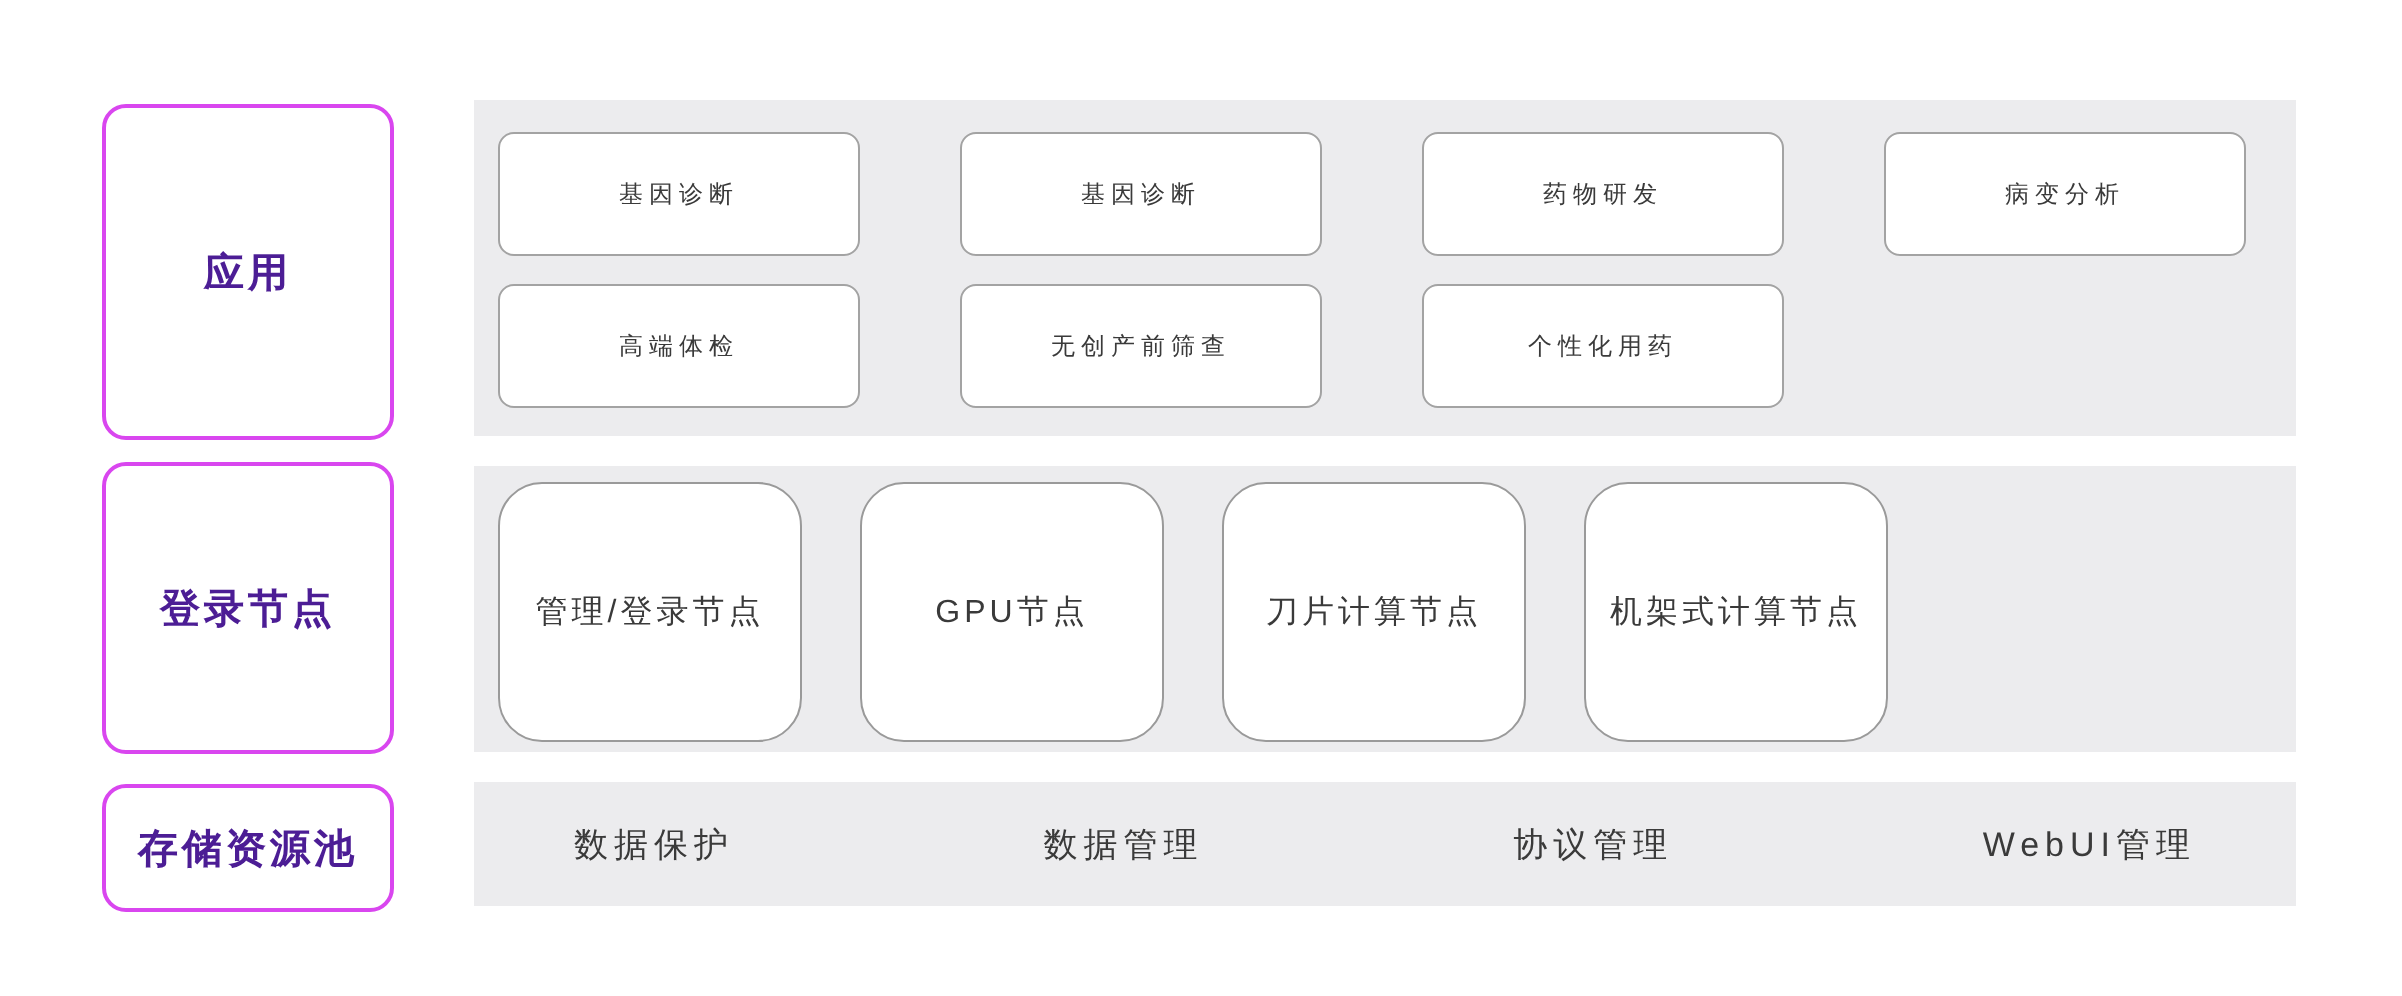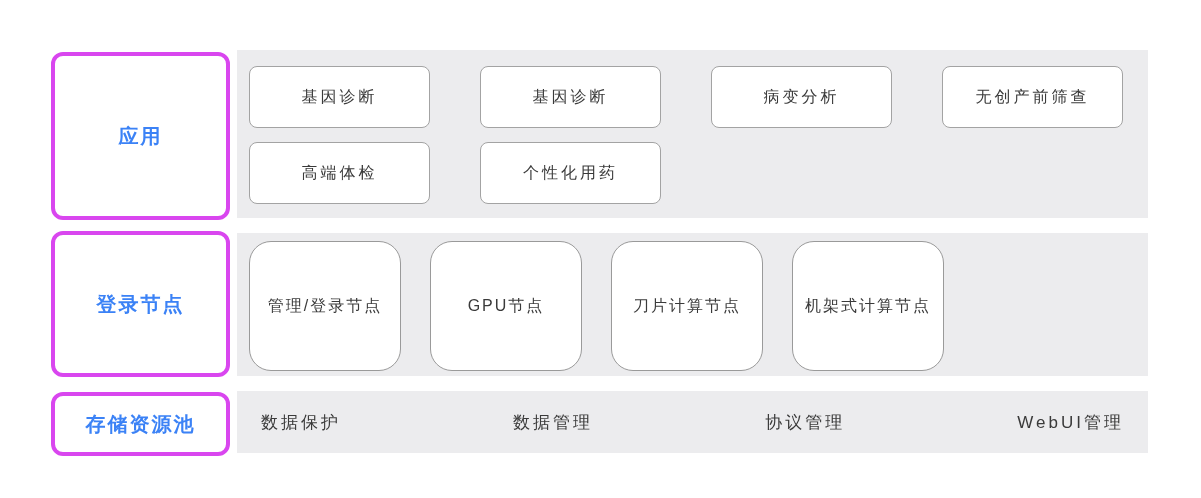--- a/index.html
+++ b/index.html
@@ -12,29 +12,29 @@
     position: relative;
     width: 1201px;
     height: 498px;
     background: #ffffff;
     overflow: hidden;
   }
   
   .pool-label {
     position: absolute;
     left: 51px;
-    width: 179px;
+    width: 146px;
     box-sizing: border-box;
-    border: 4px solid #d946ef;
+    border: 2px solid #d946ef;
     border-radius: 12px;
     background: #ffffff;
     display: flex;
     align-items: center;
     justify-content: center;
-    color: #3b82f6;
+    color: #4c1d95;
     font-weight: bold;
     font-size: 20px;
     letter-spacing: 2px;
   }
   .pool-label.row1 { top: 52px;  height: 168px; }
   .pool-label.row2 { top: 231px; height: 146px; }
   .pool-label.row3 { top: 392px; height: 64px; }
 
   
   .band {
@@ -44,40 +44,40 @@
     background: #ECECEE;
     box-sizing: border-box;
   }
   .band.row1 { top: 50px;  height: 168px; padding: 16px 0 0 12px; }
   .band.row2 { top: 233px; height: 143px; padding: 8px 12px 0 12px; }
   .band.row3 {
     top: 391px; height: 62px;
     display: flex;
     align-items: center;
     justify-content: space-between;
-    padding: 0 24px;
+    padding: 0 50px;
   }
 
   
   .app-grid {
     display: grid;
     grid-template-columns: repeat(4, 181px);
     grid-auto-rows: 62px;
     column-gap: 50px;
     row-gap: 14px;
   }
   .app-box {
     box-sizing: border-box;
     background: #ffffff;
     border: 1px solid #A3A3A3;
     border-radius: 8px;
     display: flex;
     align-items: center;
     justify-content: center;
-    font-size: 16px;
+    font-size: 12px;
     color: #3A3A3A;
     letter-spacing: 3px;
   }
 
   
   .node-row {
     display: flex;
     column-gap: 29px;
   }
   .node-box {
@@ -109,23 +109,24 @@
 
 <div class="canvas">
 
   <div class="pool-label row1">
     <span>应用</span>
   </div>
   <div class="band row1">
     <div class="app-grid">
       <div class="app-box">基因诊断</div>
       <div class="app-box">基因诊断</div>
+      <div class="app-box">药物研发</div>
       <div class="app-box">病变分析</div>
+      <div class="app-box">高端体检</div>
       <div class="app-box">无创产前筛查</div>
-      <div class="app-box">高端体检</div>
       <div class="app-box">个性化用药</div>
     </div>
   </div>
 
   <div class="pool-label row2">
     <span>登录节点</span>
   </div>
   <div class="band row2">
     <div class="node-row">
       <div class="node-box">管理/登录节点</div>

